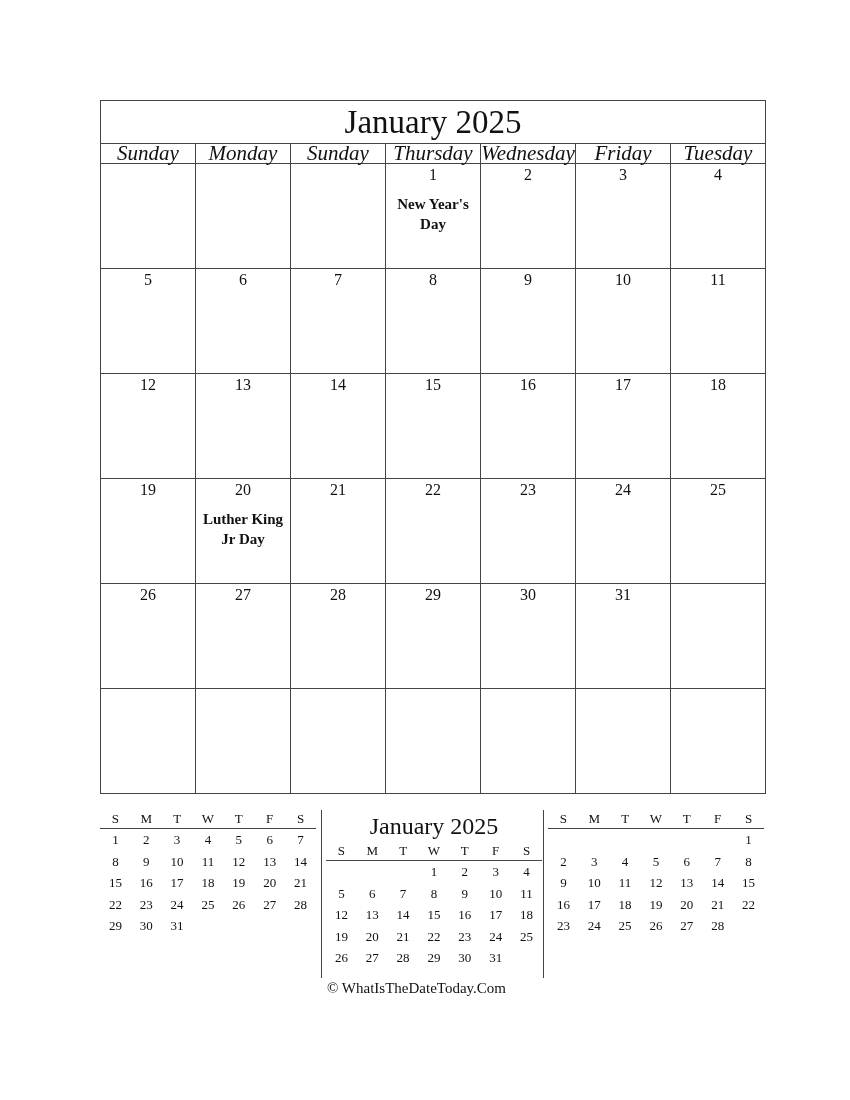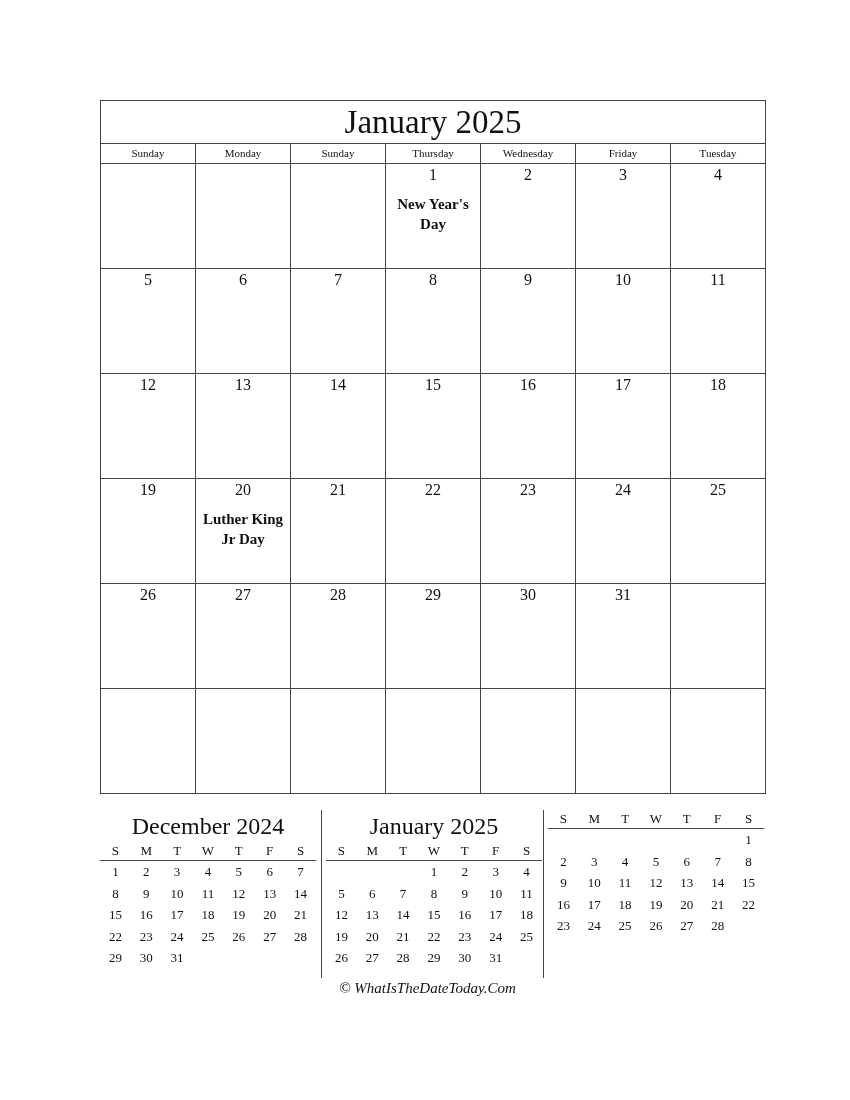--- a/index.html
+++ b/index.html
@@ -1,31 +1,31 @@
 <!DOCTYPE html>
 <html><head>
 <meta charset="utf-8">
 <style>
   html, body { margin: 0; padding: 0; background: #ffffff; }
   body { width: 850px; height: 1100px; position: relative; font-family: "Liberation Serif", "DejaVu Serif", serif; color: #111; }
   .main-cal { position: absolute; left: 100px; top: 100px; width: 666px; border-collapse: collapse; table-layout: fixed; }
   .main-cal td, .main-cal th { border: 1px solid #444; padding: 0; }
   .title-cell { height: 42px; text-align: center; font-size: 33px; font-weight: normal; vertical-align: middle; line-height: 42px; }
-  .dow-cell { height: 19px; font-size: 11px; font-weight: normal; text-align: center; line-height: 19px; }
+  .dow-cell { height: 19px; font-size: 21px; font-weight: normal; text-align: center; line-height: 19px; font-style: italic; }
   .day-cell { height: 104px; vertical-align: top; text-align: center; font-size: 16px; }
   .day-num { display: block; margin-top: 2px; line-height: 18px; }
   .holiday { display: block; margin-top: 10px; font-size: 15px; line-height: 20px; padding: 0 6px; font-weight: bold; }
   .mini-wrap { position: absolute; top: 810px; left: 100px; width: 666px; height: 168px; }
   .mini { position: absolute; top: 0; width: 216px; }
   .mini .m-title { text-align: center; font-size: 24px; line-height: 32px; }
   .mini table { width: 100%; border-collapse: collapse; table-layout: fixed; font-size: 13px; }
   .mini th { font-weight: normal; text-align: center; height: 16px; line-height: 16px; border-bottom: 1px solid #444; }
   .mini td { text-align: center; height: 19.5px; line-height: 19.5px; }
   .mini-sep { position: absolute; top: 0; width: 1px; height: 168px; background: #444; }
-  .footer { position: absolute; top: 978px; left: 12px; width: 831px; text-align: center; font-size: 15px; line-height: 20px; font-style: italic; }
+  .footer { position: absolute; top: 978px; left: 1px; width: 831px; text-align: center; font-size: 15px; line-height: 20px; }
 </style>
 </head>
 <body>
 
 <table class="main-cal">
   <thead>
     <tr>
       <th class="title-cell" colspan="7">January 2025</th>
     </tr>
     <tr>
@@ -177,21 +177,20 @@
         </td>
         <td class="day-cell">
           <span class="day-num"></span>
         </td>
       </tr>
     </tbody>
 </table>
 
 <div class="mini-wrap">
   <div class="mini" style="left:0;">
-    <div class="m-title">December 2024</div>
     <table>
       <thead>
           <tr>
         <th>S</th>
         <th>M</th>
         <th>T</th>
         <th>W</th>
         <th>T</th>
         <th>F</th>
         <th>S</th>

